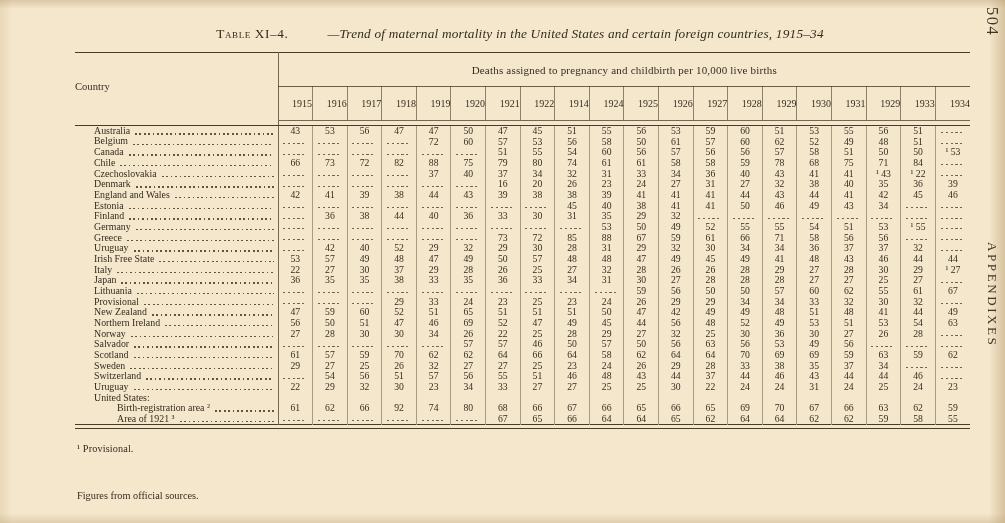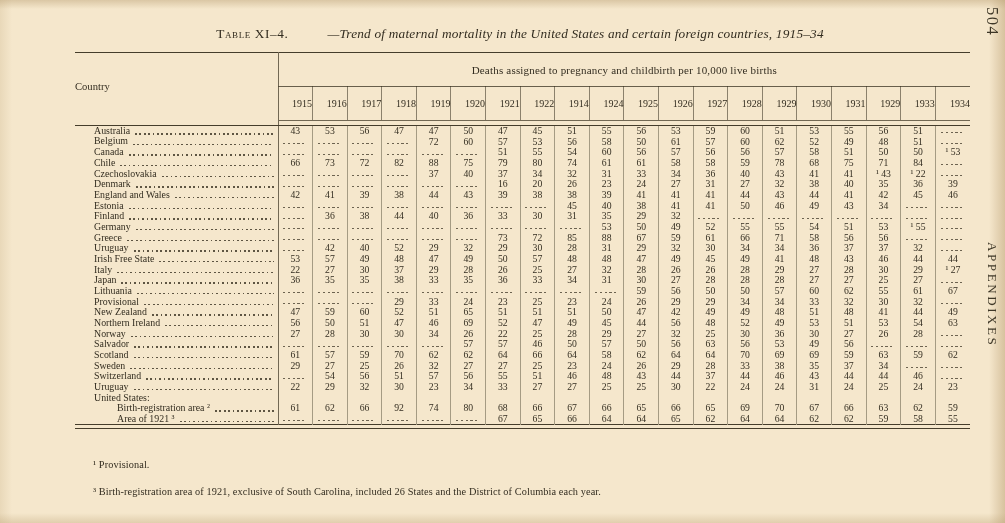--- a/index.html
+++ b/index.html
@@ -70,21 +70,21 @@
   .foot-rule td{
     height:2.6px;padding:0;
     border-top:1.1px solid #453d2b;border-bottom:1.4px solid #453d2b;
   }
 
   
   .footnotes{
     position:absolute;left:63px;top:443px;width:936px;
     font-size:10.3px;line-height:11.4px;letter-spacing:.1px;
   }
-  .footnotes p{margin:16px;text-indent:14px;}
+  .footnotes p{margin:0;text-indent:14px;}
   .source{
     position:absolute;left:63px;top:490px;width:400px;
     font-size:10.3px;text-indent:14px;
   }
 
   
   .pagenum{
     position:absolute;top:7px;right:3px;
     writing-mode:vertical-rl;
     font-size:16.5px;letter-spacing:1.5px;color:#3e3727;
@@ -945,20 +945,20 @@
       </tbody>
     <tfoot>
       <tr class="foot-rule">
         <td colspan="21"></td>
       </tr>
     </tfoot>
   </table>
 
   <div class="footnotes" id="footnotes">
       <p>¹ Provisional.</p>
-      <p>³ Birth-registration area of 1921, exclusive of South Carolina, included 26 States and the District of Columbia each year.</p>
     </div>
 
+  <div class="source">Figures from official sources.</div>
 
   <div class="pagenum">504</div>
   <div class="edgelabel">APPENDIXES</div>
 
 </div>
 
 </body></html>

